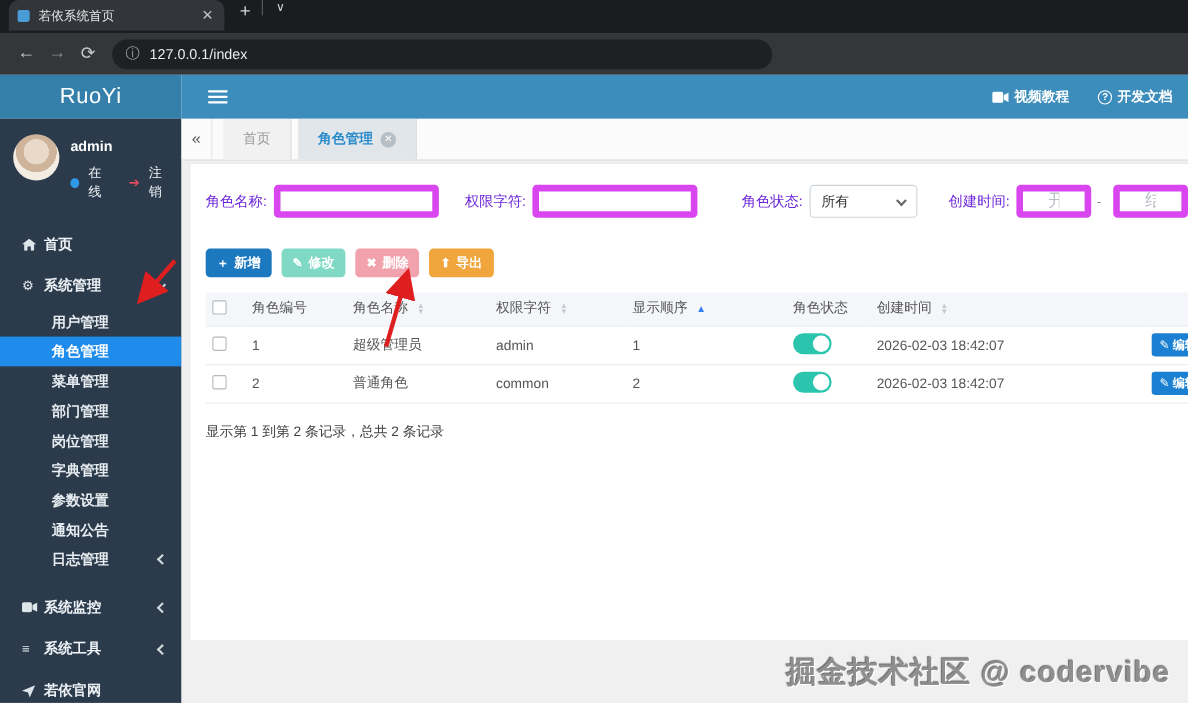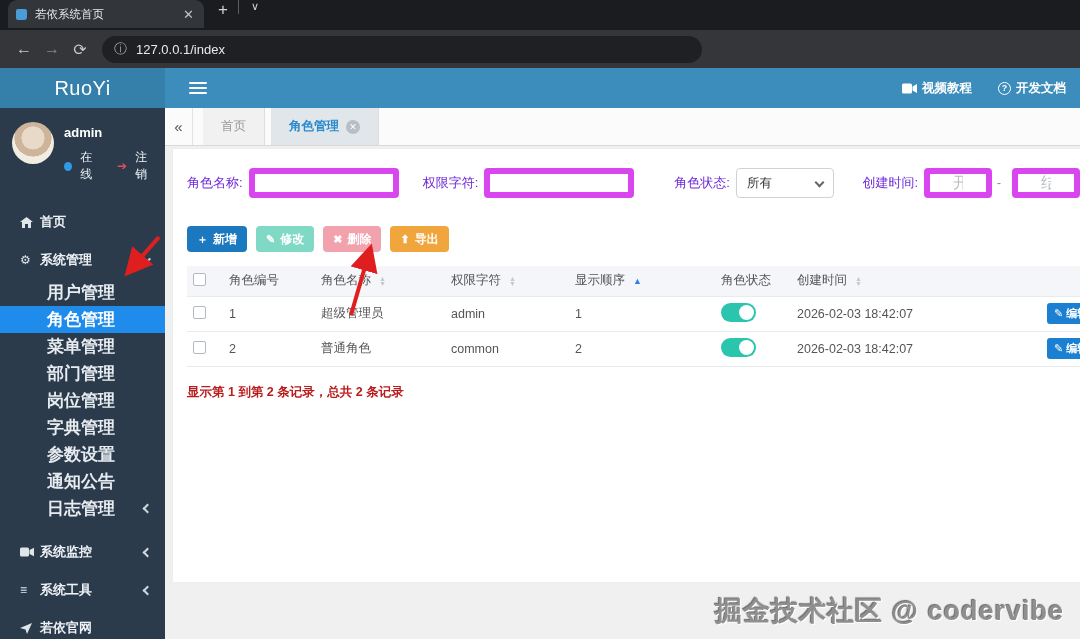--- a/index.html
+++ b/index.html
@@ -46,21 +46,21 @@
   .user-name { color:#ffffff; font-size:13px; font-weight:bold; }
   .user-status { display:flex; align-items:center; margin-top:9px; gap:8px; }
   .dot-online { width:9px; height:9px; border-radius:50%; background:#2f9ae8; }
   .status-text { color:#eef2f5; font-size:12px; }
   .logout-ico { color:#e34b5f; font-size:12px; margin-left:7px; font-weight:bold; }
   .logout-text { color:#eef2f5; font-size:12px; }
 
   .menu { margin-top:10px; }
   .m-item { height:38px; display:flex; align-items:center; padding:0 14px 0 20px; color:#eef2f6; font-size:13px; font-weight:bold; }
   .m-item .mi { width:20px; font-size:12px; color:#dfe6ea; flex:none; }
-  .m-sub { height:27px; display:flex; align-items:center; padding:0 14px 0 47px; color:#e7ecf0; font-size:17px; font-weight:bold; }
+  .m-sub { height:27px; display:flex; align-items:center; padding:0 14px 0 47px; color:#e7ecf0; font-size:13px; font-weight:bold; }
   .m-sub.active { background:#1f8ceb; color:#fff; }
   .chev { margin-left:auto; width:7px; height:7px; border-left:2px solid #cfd6dc; border-bottom:2px solid #cfd6dc; transform:rotate(45deg); }
   .chev.down { transform:rotate(-45deg) translateY(-2px); }
   .gap-lg { height:11px; }
   svg.micon { display:block; }
 
   
   .tabbar { height:38px; background:#fbfbfb; border-bottom:1px solid #d9d9d9; display:flex; align-items:stretch; }
   .collapse-btn { width:28px; display:flex; align-items:center; justify-content:center; color:#555; font-size:15px; border-right:1px solid #e3e3e3; }
   .ptab { display:flex; align-items:center; padding:0 18px; font-size:12.5px; color:#999; background:#f1f1f1; border-right:1px solid #ddd; margin-left:10px; }
@@ -94,21 +94,21 @@
   .grid td { height:35px; padding:0 6px; color:#555; border-top:1px solid #e9ecef; white-space:nowrap; }
   .grid tr.r2 td { border-bottom:1px solid #e9ecef; }
   .sorters { display:inline-flex; flex-direction:column; vertical-align:middle; margin-left:8px; line-height:5px; font-size:7px; color:#c3c9cf; }
   .sort-asc { color:#2f7ff0; font-size:9px; margin-left:8px; }
   .cbx { width:13px; height:13px; border:1px solid #b3b9bf; border-radius:2px; background:#fff; display:inline-block; }
   .toggle { width:35px; height:19px; border-radius:10px; background:#2bc5ad; position:relative; display:inline-block; }
   .toggle .knob { position:absolute; right:2px; top:2px; width:15px; height:15px; border-radius:50%; background:#fff; }
   .btn-rowedit { background:#1b80d1; color:#fff; font-size:11px; font-weight:bold; border-radius:3px; padding:3px 7px; display:inline-flex; align-items:center; gap:3px; white-space:nowrap; }
   .act-cell { text-align:right; padding-right:0 !important; }
 
-  .summary { margin-top:17px; font-size:12.5px; color:#b91c1c;font-weight:bold; }
+  .summary { margin-top:17px; font-size:12.5px; color:#404040; }
 
   
   .watermark { position:absolute; right:16px; bottom:10px; font-size:27px; font-weight:bold; color:#8f8f8f;
                text-shadow:1px 1px 0 #ffffff, -1px -1px 1px #6a6a6a; letter-spacing:1px; }
 
   
   .annot { position:absolute; left:0; top:0; width:1080px; height:639px; pointer-events:none; z-index:60; }
 </style>
 </head>
 <body>

